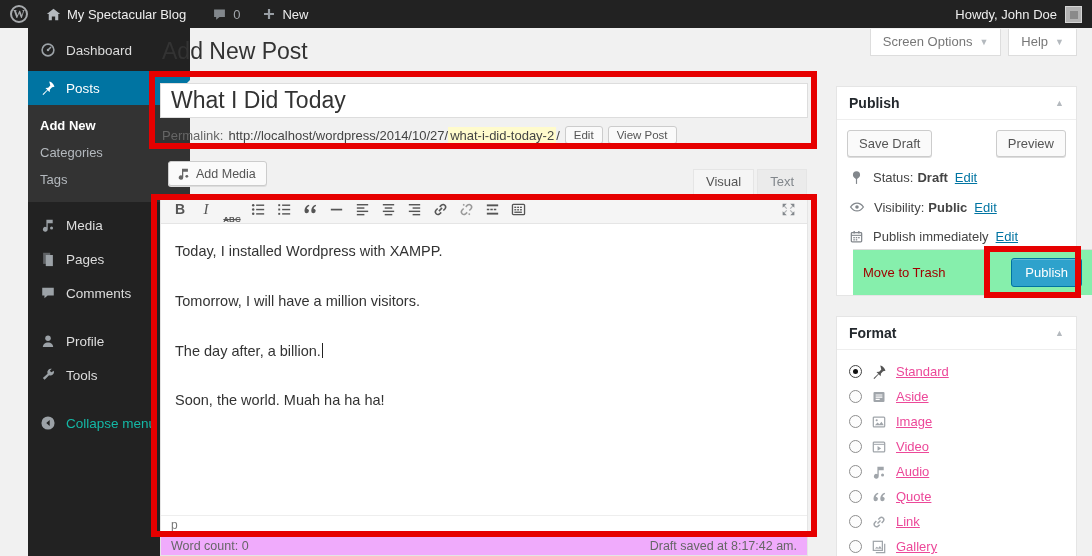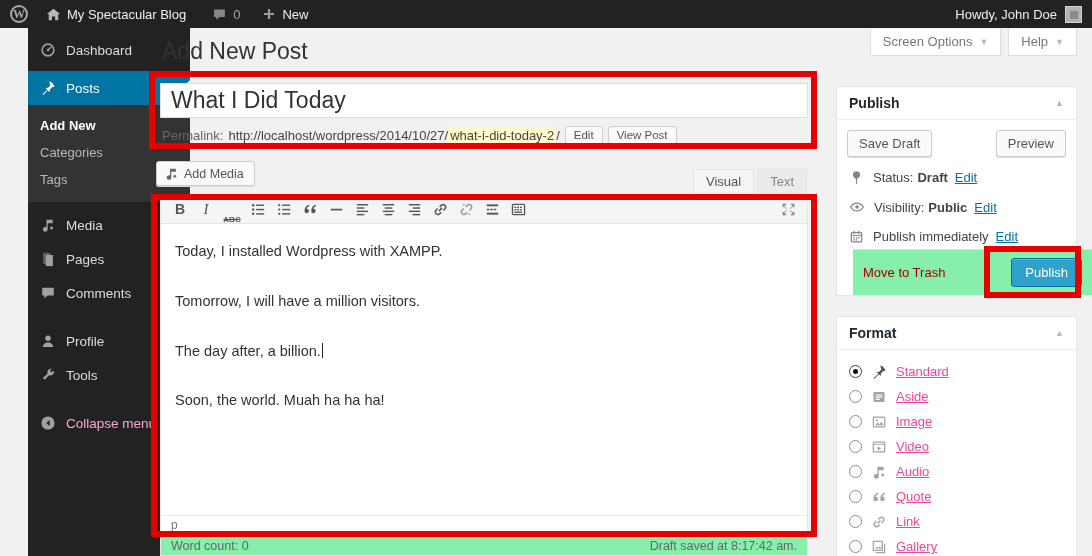--- a/index.html
+++ b/index.html
@@ -36,21 +36,21 @@
   .menu-item.active { background:#0074a2; color:#fff; position:relative; }
   .menu-item.active .mi { color:#fff; }
   .menu-item.active::after {
     content:""; position:absolute; right:0; top:50%; margin-top:-8px;
     border:8px solid transparent; border-right-color:#f1f1f1;
   }
   .submenu { background:#333; padding:7px 0 9px; }
   .submenu-item { display:block; padding:6px 12px; color:#b4b9be; font-size:13px; cursor:pointer; }
   .submenu-item.current { color:#fff; font-weight:bold; }
   .menu-gap { height:14px; }
-  .collapse-item { color:#f9a8d4; }
+  .collapse-item { color:#14b8a6; }
 
   
   .page-title { position:absolute; left:162px; top:38px; font-size:23px; font-weight:400; color:#333; }
   .so-wrap { position:absolute; top:29px; right:15px; display:flex; gap:7px; z-index:5; }
   .so-tab {
     background:#fff; border:1px solid #ddd; border-top:none; color:#777;
     padding:5px 12px 6px; font-size:13px; display:flex; align-items:center; gap:7px; cursor:pointer;
   }
   .so-arrow { color:#b4b9be; font-size:9px; }
 
@@ -64,21 +64,21 @@
   .pl-url { color:#444; margin-left:5px; }
   .pl-slug { background:#fffbcc; color:#444; padding:1px 2px; }
   .btn-small {
     background:#fafafa; border:1px solid #ccc; border-radius:3px; color:#555;
     font-family:"Liberation Sans", sans-serif; font-size:11.5px; padding:2px 8px; margin-left:5px; cursor:pointer;
     box-shadow:0 1px 0 #ddd;
   }
 
   
   .addmedia-btn {
-    position:absolute; left:156px; top:161px; display:flex; align-items:center; gap:5px;
+    position:absolute; left:168px; top:161px; display:flex; align-items:center; gap:5px;
     background:#fafafa; border:1px solid #ccc; border-radius:3px; color:#555; font-size:12.5px;
     padding:4px 10px 4px 7px; cursor:pointer; box-shadow:0 1px 0 #ddd;
   }
   .editor-tabs { position:absolute; left:160px; top:169px; width:648px; display:flex; justify-content:flex-end; gap:3px; padding-right:1px; }
   .etab { padding:4px 12px 6px; font-size:13px; border:1px solid #e5e5e5; border-bottom:none; cursor:pointer; }
   .etab.active { background:#f5f5f5; color:#555; }
   .etab.inactive { background:#ebebeb; color:#82878c; }
 
   
   .editorbox { position:absolute; left:160px; top:194px; width:648px; height:362px; background:#fff; border:1px solid #e5e5e5; }
@@ -86,21 +86,21 @@
   .tb-btn { width:26px; height:24px; display:flex; align-items:center; justify-content:center; color:#555; cursor:pointer; border-radius:2px; }
   .tb-bold { font-weight:bold; font-size:14px; }
   .tb-italic { font-family:"Liberation Serif", serif; font-style:italic; font-size:15px; }
   .tb-strike { font-size:8px; font-weight:bold; text-decoration:line-through; letter-spacing:0;margin-top:20px; }
   .tb-right { margin-left:auto; color:#82878c; }
   .mce-content { padding:17px 14px; height:291px; overflow:hidden; cursor:text; }
   .mce-content p { font-size:14.5px; color:#333; margin:0 0 28px; line-height:1.5; }
   .caret { display:inline-block; width:1px; height:15px; background:#222; vertical-align:-2px; margin-left:1px; }
   .mce-path { height:21px; border-top:1px solid #eee; font-size:12px; color:#777; padding:2px 0 0 10px; }
   .post-status-info {
-    position:absolute; left:0; bottom:0; width:100%; height:20px; background:#86efac;
+    position:absolute; left:0; bottom:0; width:100%; height:20px; background:#f0abfc;
     border-top:1px solid #e5e5e5; display:flex; align-items:center; justify-content:space-between;
     padding:0 10px; font-size:12.5px; color:#666;
   }
 
   
   .metabox { position:absolute; left:836px; width:241px; background:#fff; border:1px solid #e5e5e5; }
   .mb-header {
     padding:8px 12px; font-size:14px; font-weight:bold; color:#23282d;
     border-bottom:1px solid #eee; display:flex; justify-content:space-between; align-items:center; cursor:pointer;
   }

